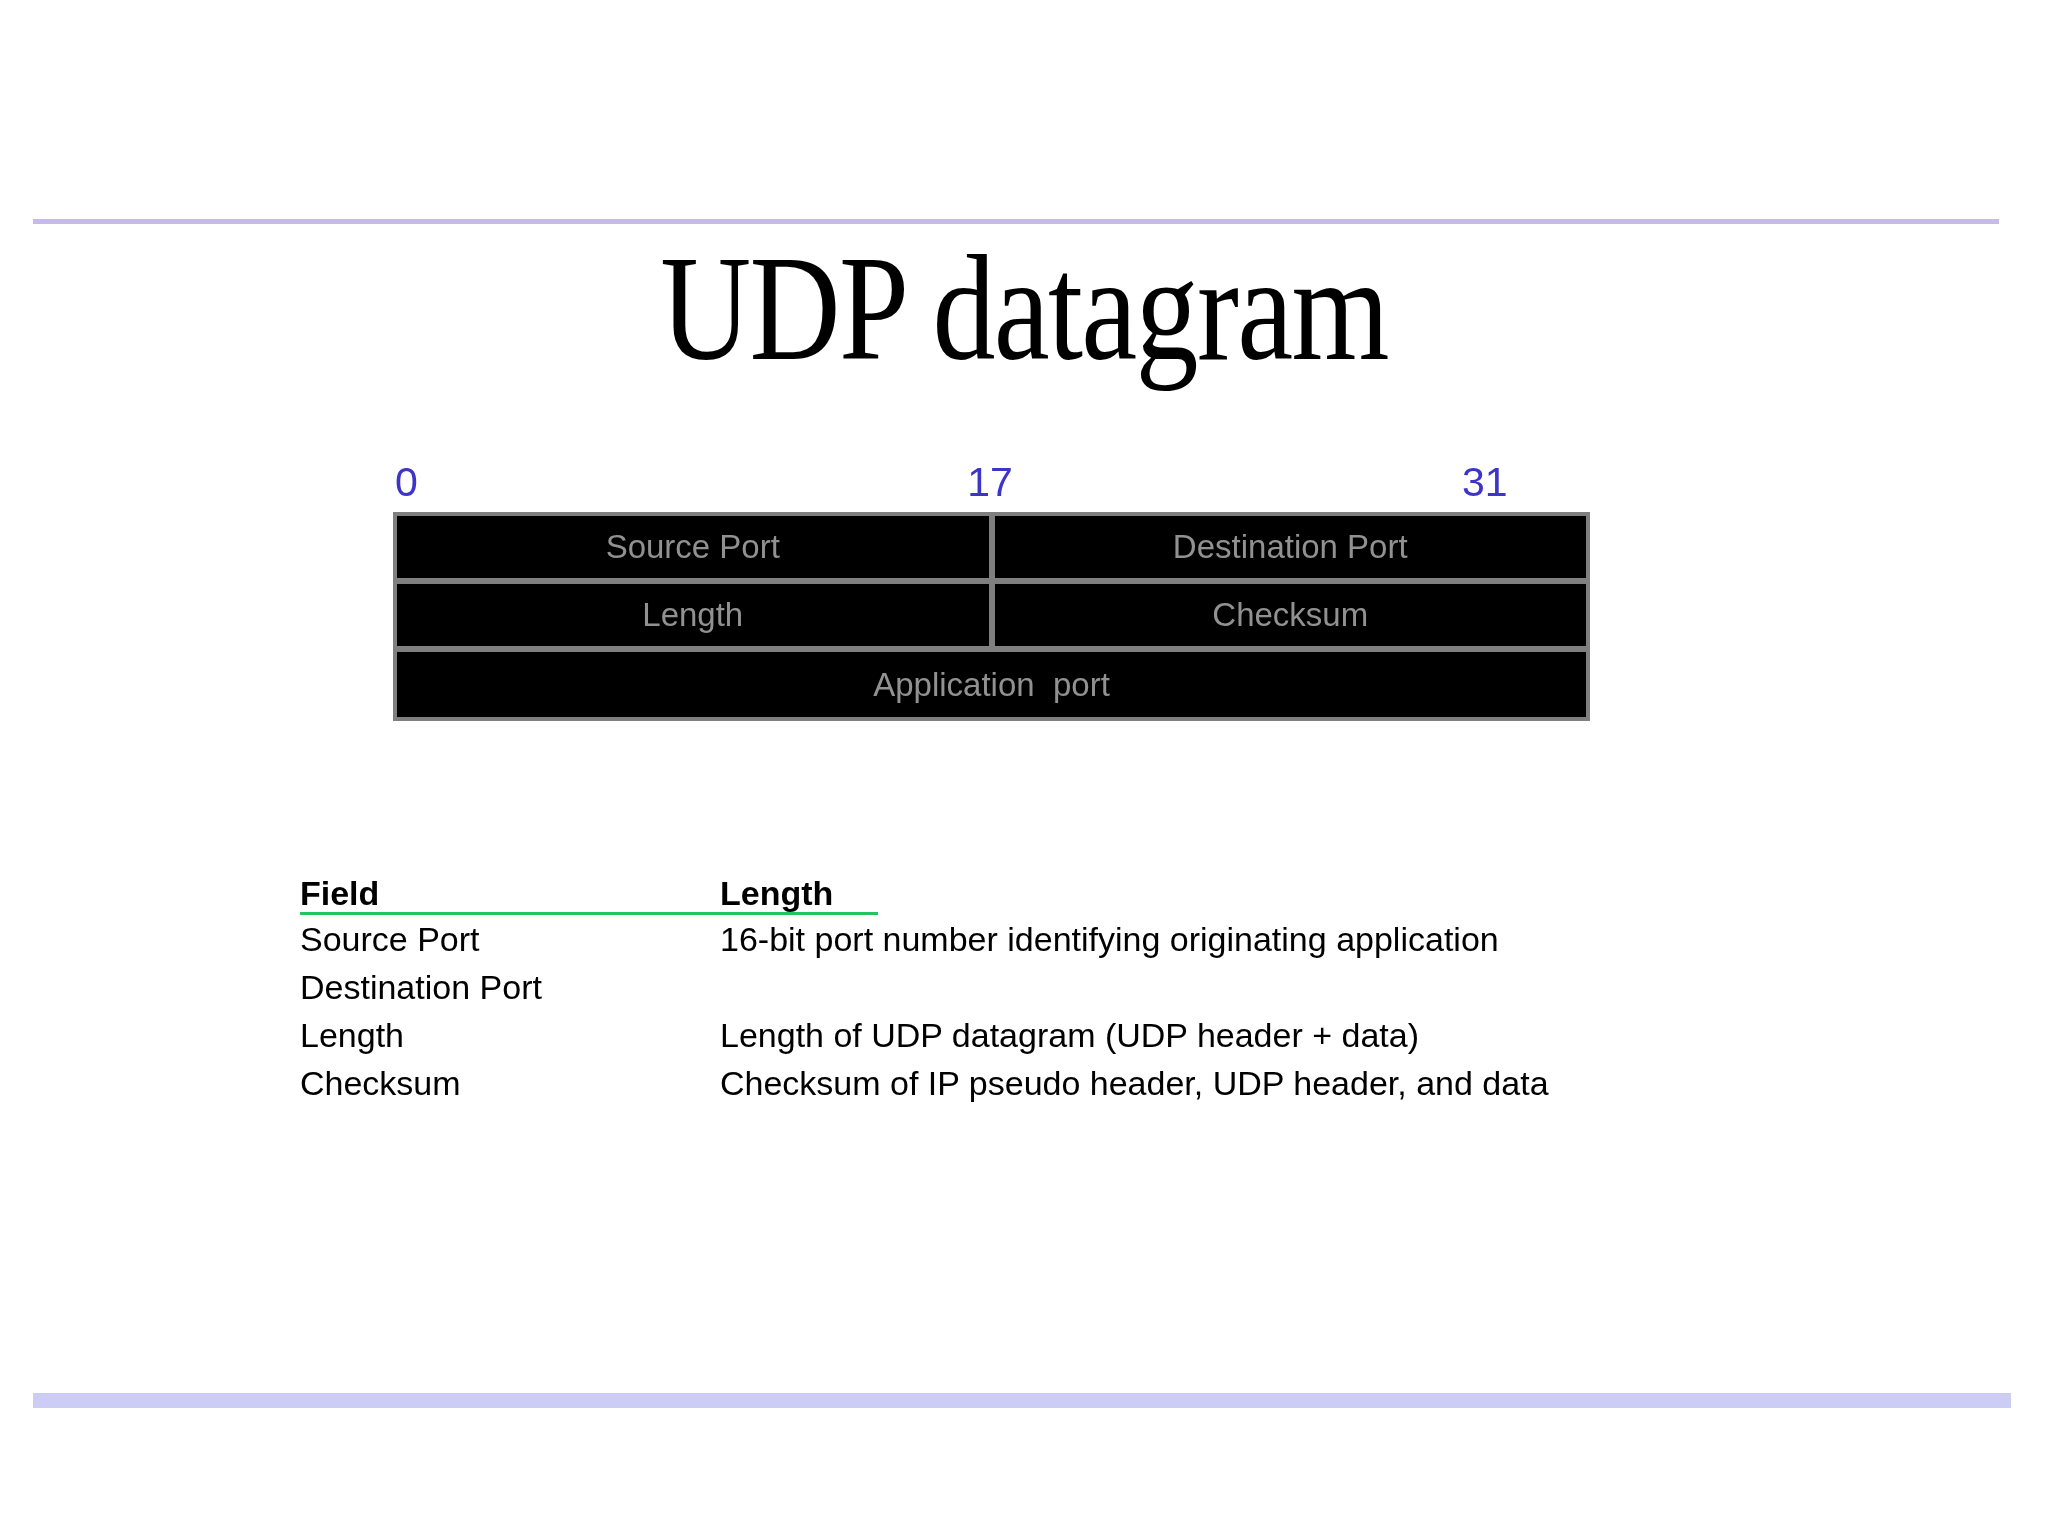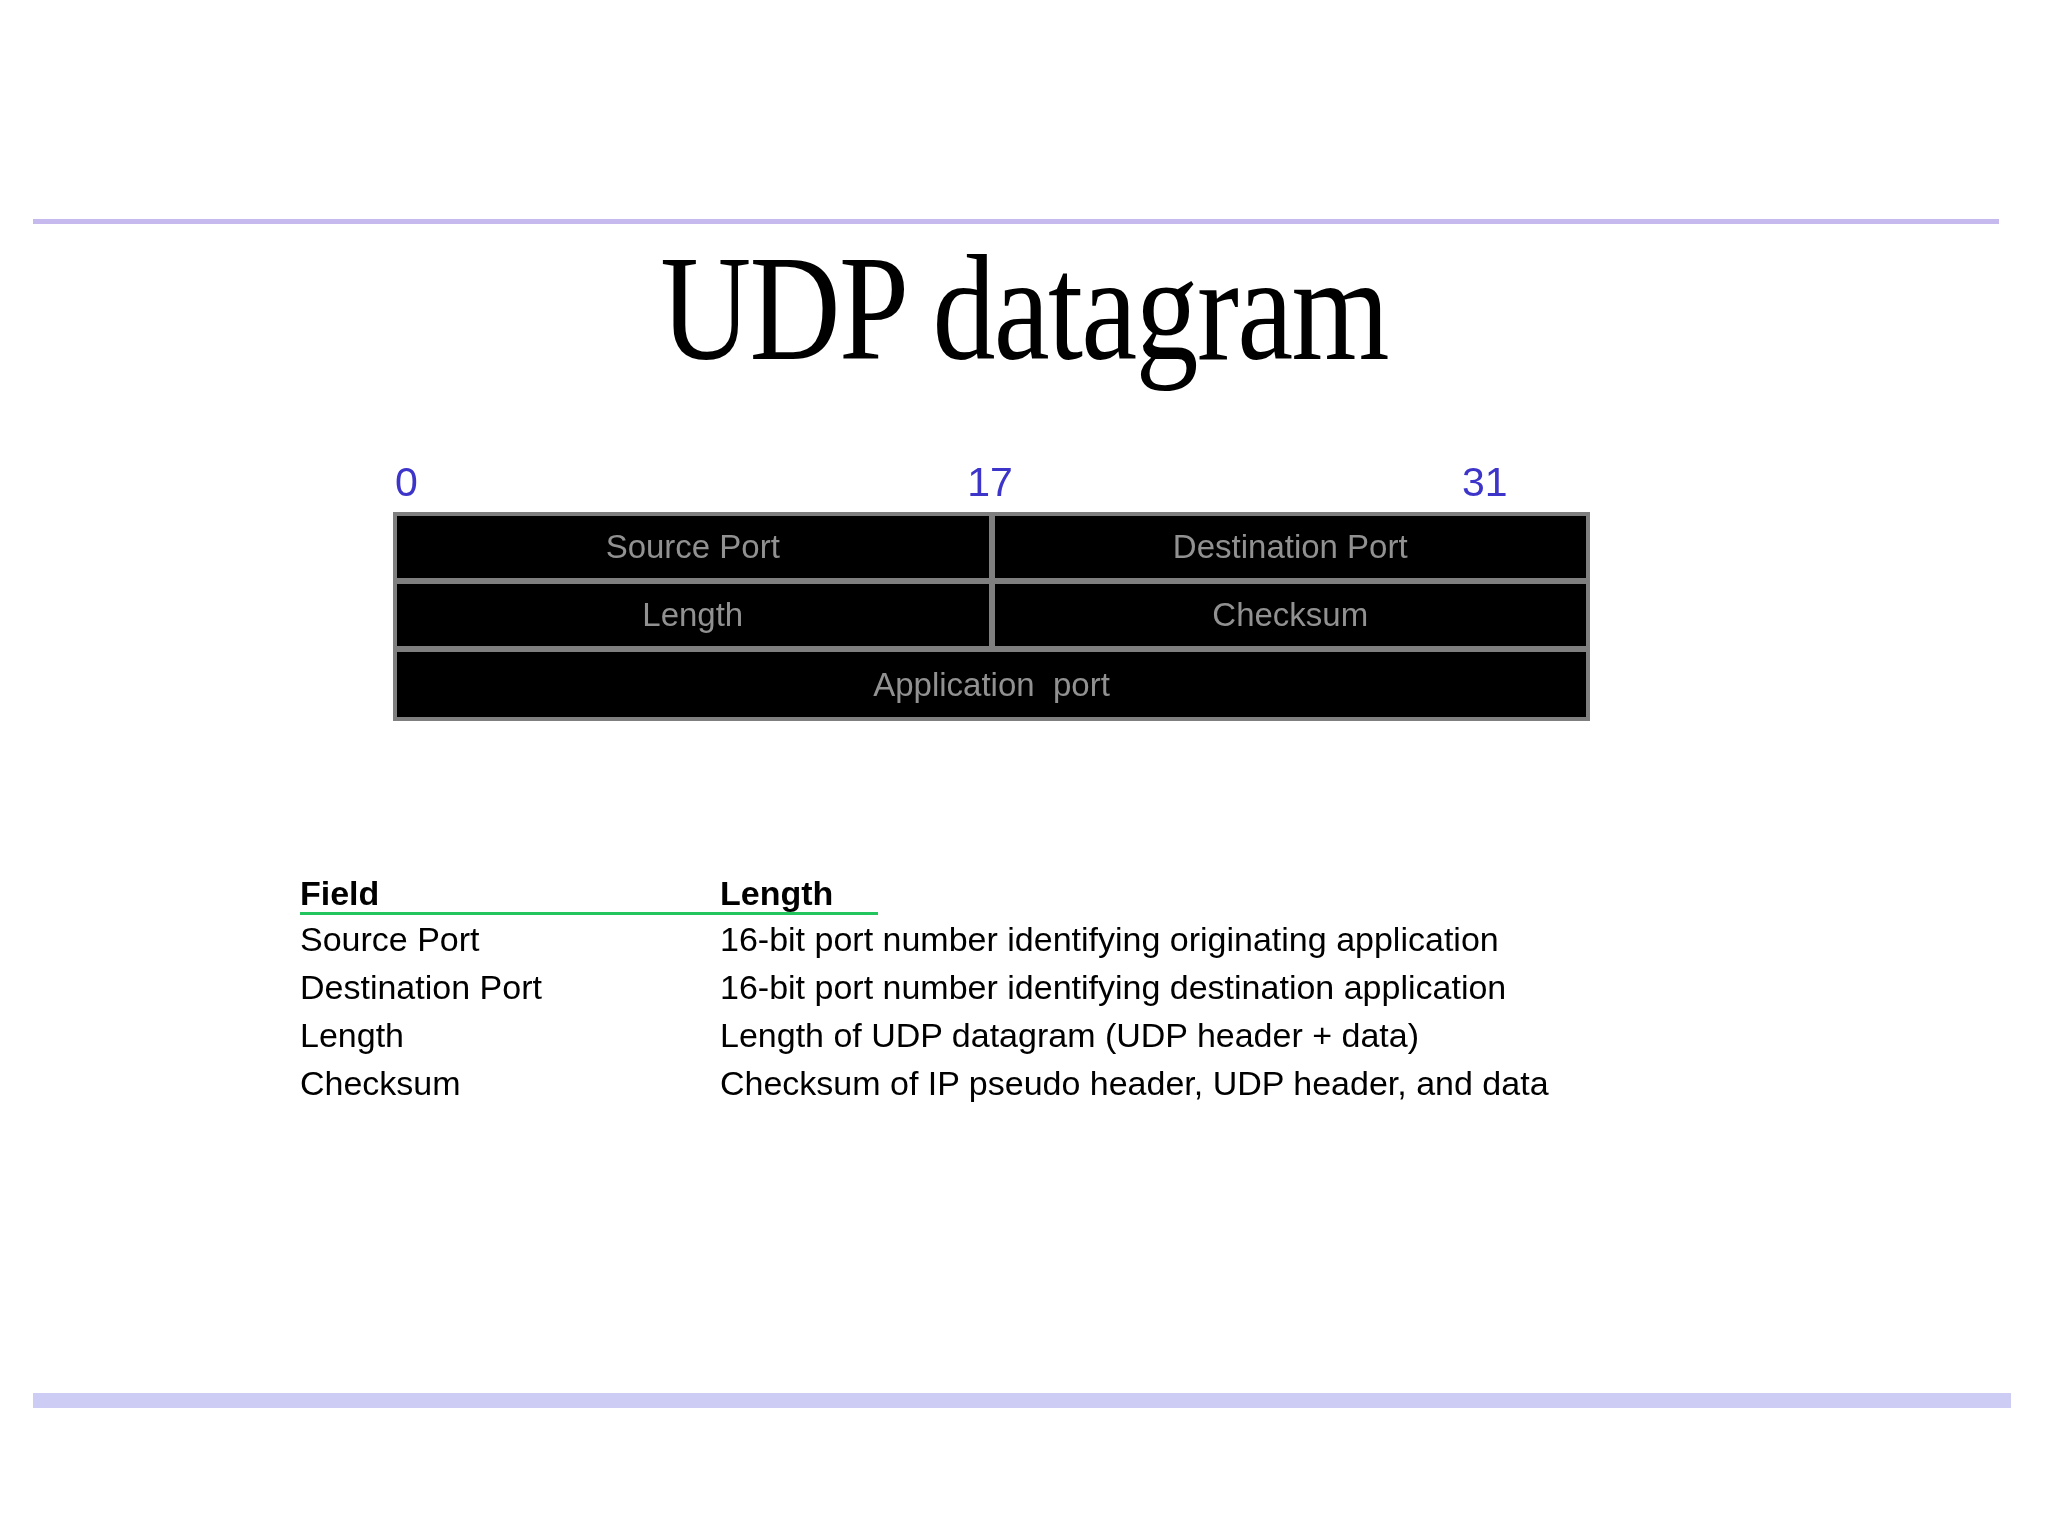--- a/index.html
+++ b/index.html
@@ -104,21 +104,20 @@
     <div class="fhead">
       <span class="fcol">Field</span>
       <span>Length</span>
     </div>
     <div class="frow">
       <span class="fcol">Source Port</span>
       <span>16-bit port number identifying originating application</span>
     </div>
     <div class="frow">
       <span class="fcol">Destination Port</span>
-      <span>16-bit port number identifying destination application</span>
     </div>
     <div class="frow">
       <span class="fcol">Length</span>
       <span>Length of UDP datagram (UDP header + data)</span>
     </div>
     <div class="frow">
       <span class="fcol">Checksum</span>
       <span>Checksum of IP pseudo header, UDP header, and data</span>
     </div>
   </div>

